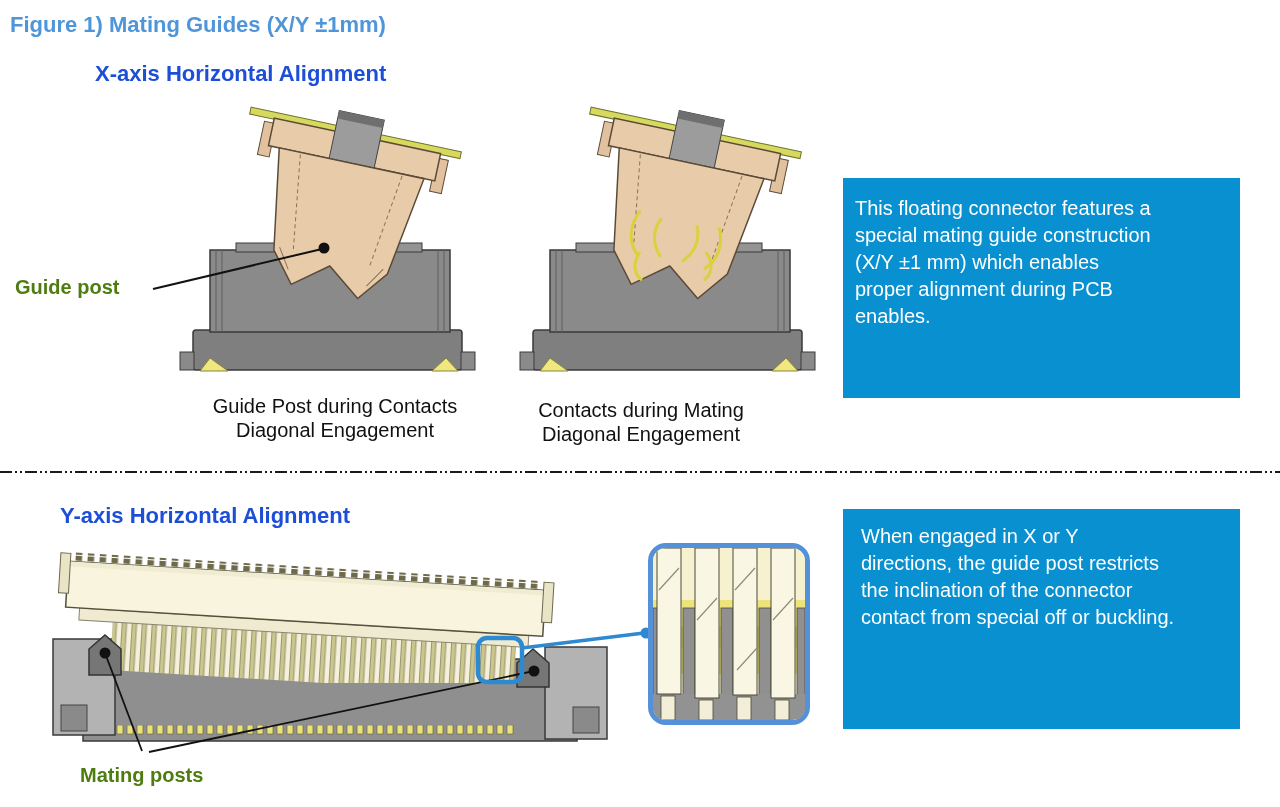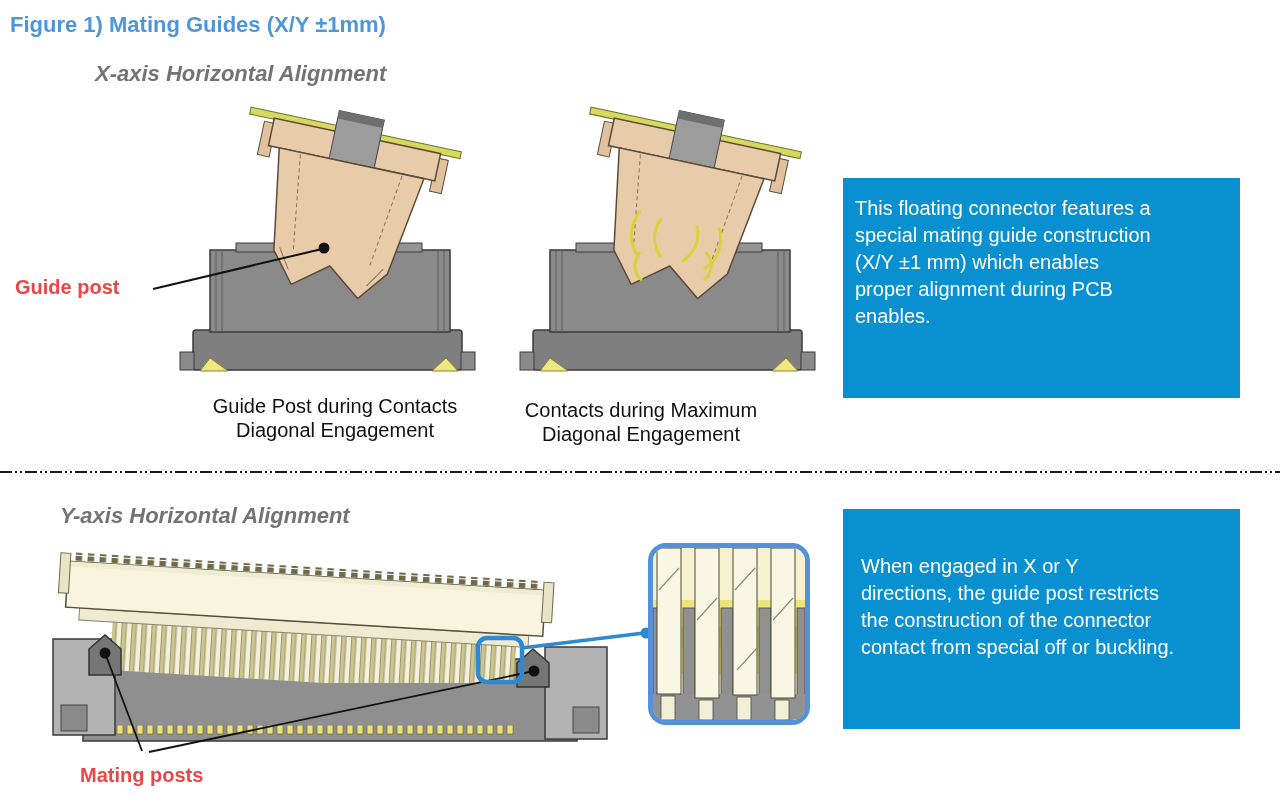--- a/index.html
+++ b/index.html
@@ -1,27 +1,27 @@
 <!DOCTYPE html>
 <html style="--c-title: #4e95d9; --c-note_background: #0990d0; --c-note_text: #ffffff; --c-detail_border: #5591d8; --c-highlight: #2e8ad0; --c-plug_tan: #e8cba9; --c-plug_ivory: #f8f4dd; --c-receptacle_gray: #8a8a8a; --c-contact_yellow: #d8d23e;"><head>
 <meta charset="utf-8">
 <style>
   html,body{margin:0;padding:0;background:#fff;}
   #stage{position:relative;width:1280px;height:807px;background:#ffffff;
          font-family:"Liberation Sans",sans-serif;overflow:hidden;}
   .abs{position:absolute;}
   .title{font-size:22px;font-weight:bold;color:var(--c-title,#4e95d9);text-align:right;}
-  .h2{font-size:22px;font-weight:bold;color:#737373;font-style:italic;}
-  .lbl{font-size:20px;font-weight:bold;color:#ef4444;}
+  .h2{font-size:22px;font-weight:bold;color:#1d4ed8;}
+  .lbl{font-size:20px;font-weight:bold;color:#4d7c0f;}
   .cap{font-size:20px;color:#111;text-align:center;line-height:24px;}
   .note{background:var(--c-note_background,#0990d0);color:var(--c-note_text,#ffffff);
         font-size:20px;line-height:27px;box-sizing:border-box;}
   .note .nl{white-space:nowrap;}
   #note-x{padding:17px 12px;}
-  #note-y{padding:44px 18px 16px;}
+  #note-y{padding:14px 18px 16px;}
   .detail{border:5px solid var(--c-detail_border,#5591d8);border-radius:18px;
           overflow:hidden;background:#f6f2cf;box-sizing:border-box;}
   svg{display:block;overflow:visible;}
 </style>
 </head>
 <body>
 
 <div id="stage">
 
   <div class="abs title" style="left:10px;top:12px;">Figure 1) Mating Guides (X/Y ±1mm)</div>
@@ -91,21 +91,21 @@
     <path d="M150,152 c-8,12 -6,22 2,28 M216,152 c8,12 6,22 -2,28" stroke="#d8d23e" stroke-width="3" fill="none"></path>
   </svg>
 
   <div class="abs lbl" style="left:15px;top:276px;">Guide post</div>
 
   <div class="abs cap" style="left:175px;top:394px;width:320px;">
     <div>Guide Post during Contacts</div>
     <div>Diagonal Engagement</div>
   </div>
   <div class="abs cap" style="left:491px;top:398px;width:300px;">
-    <div>Contacts during Maximum</div>
+    <div>Contacts during Mating</div>
     <div>Diagonal Engagement</div>
   </div>
 
   <div id="note-x" class="abs note" style="left:843px;top:178px;width:397px;height:220px;">
     <div class="nl">This floating connector features a</div>
     <div class="nl">special mating guide construction</div>
     <div class="nl">(X/Y ±1 mm) which enables</div>
     <div class="nl">proper alignment during PCB</div>
     <div class="nl">enables.</div>
   </div>
@@ -184,19 +184,19 @@
         <rect x="84" y="149" width="14" height="23"></rect>
         <rect x="122" y="152" width="14" height="20"></rect>
       </g>
       <path d="M6,42 L26,20 M44,72 L64,50 M82,42 L102,20 M120,72 L140,50 M84,122 L104,100" stroke="#8f8b78" stroke-width="1.2" fill="none"></path>
     </svg>
   </div>
 
   <div id="note-y" class="abs note" style="left:843px;top:509px;width:397px;height:220px;">
     <div class="nl">When engaged in X or Y</div>
     <div class="nl">directions, the guide post restricts</div>
-    <div class="nl">the construction of the connector</div>
+    <div class="nl">the inclination of the connector</div>
     <div class="nl">contact from special off or buckling.</div>
   </div>
 
   <div class="abs lbl" style="left:80px;top:764px;">Mating posts</div>
 
 </div>
 
 </body></html>

